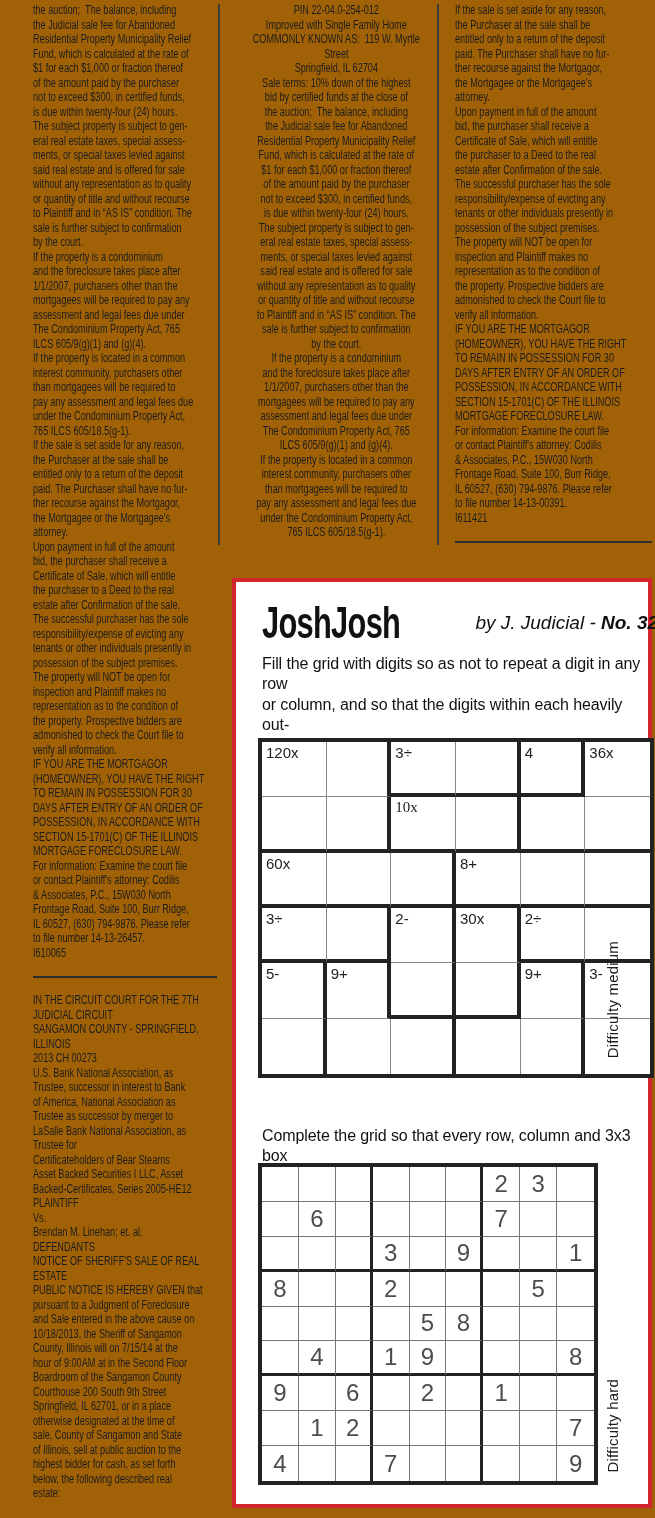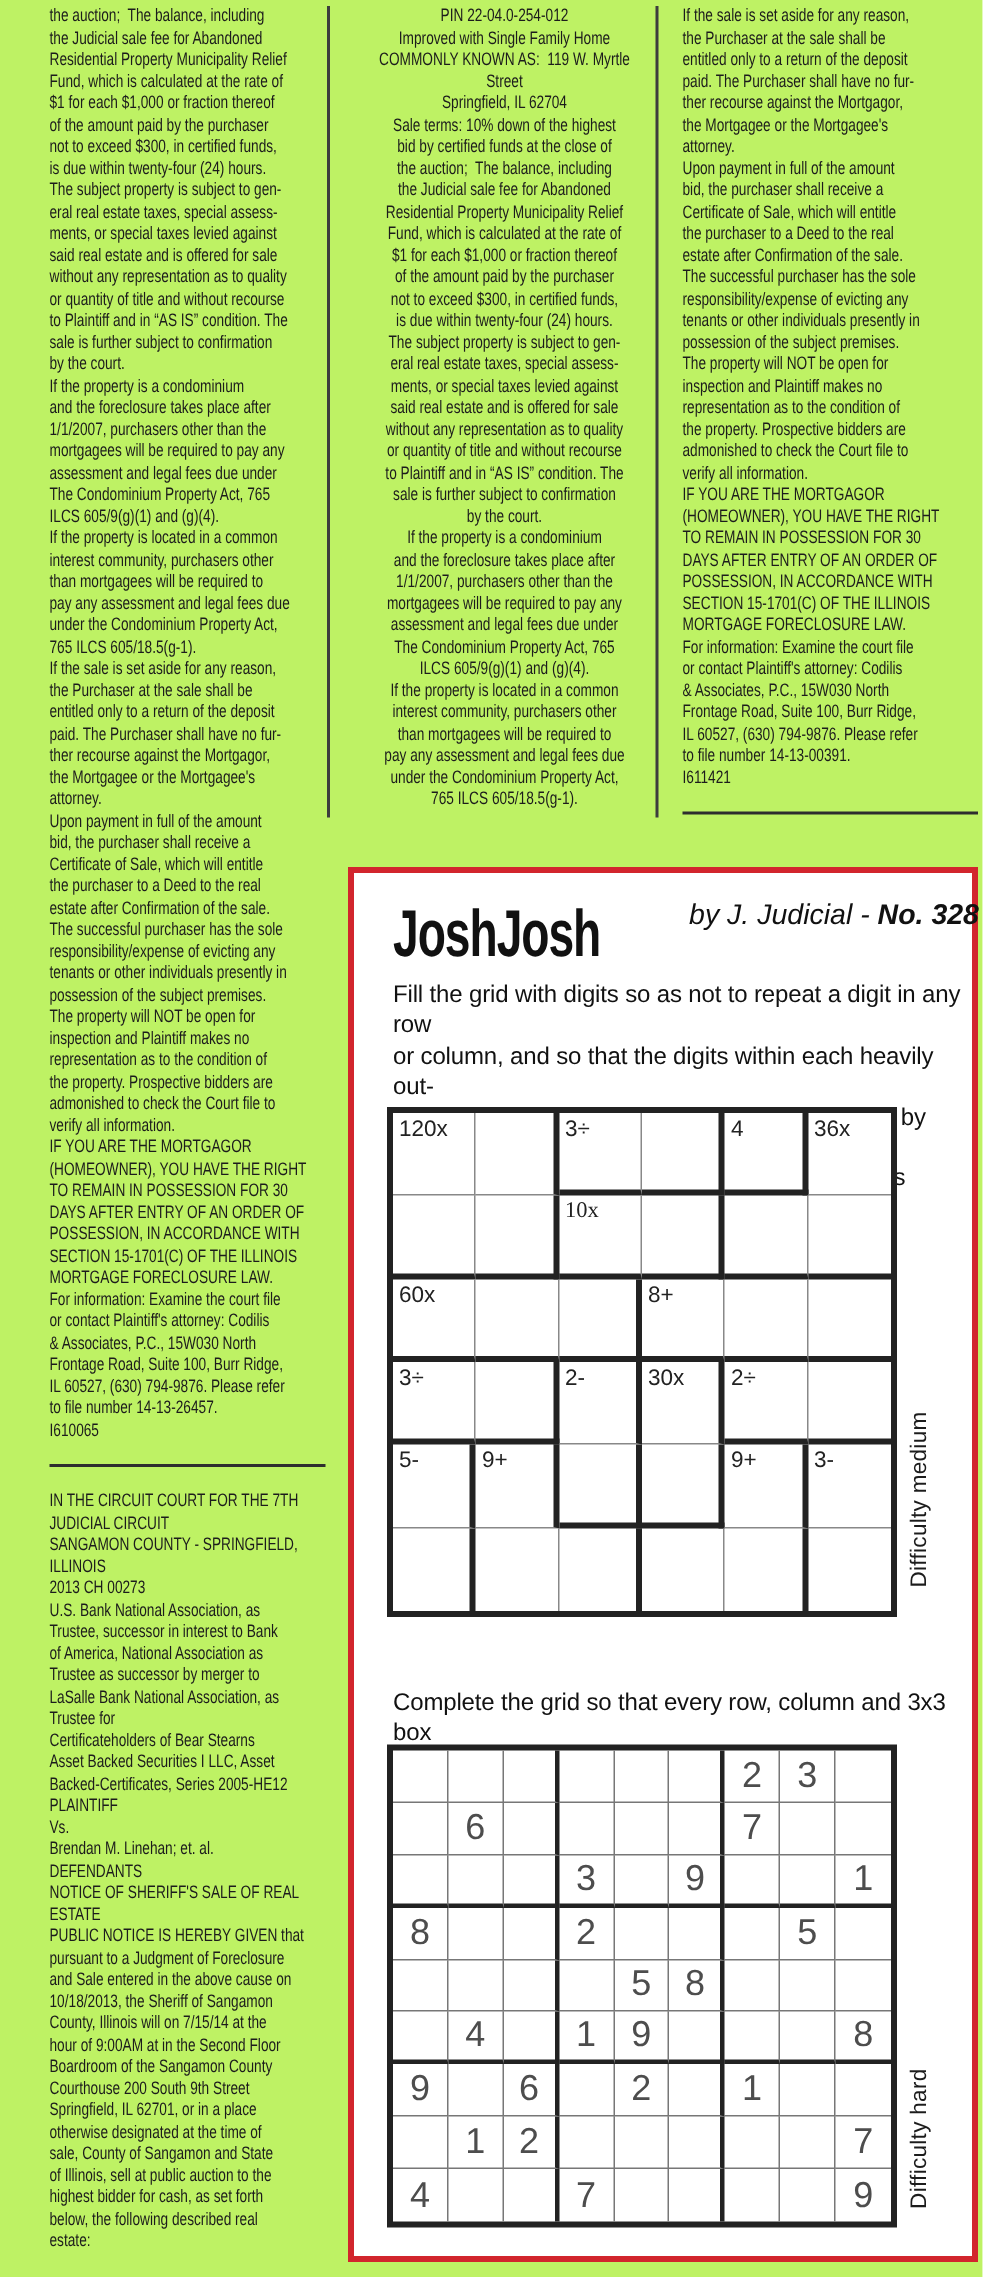--- a/index.html
+++ b/index.html
@@ -1,17 +1,17 @@
 <!DOCTYPE html>
 <html style="--red: #d2252d;"><head>
 <meta charset="utf-8">
 <style>
   html,body { margin:0; padding:0; background:#ffffff; }
   .page {
-    position:relative; width:655px; height:1518px; background:#bef264;
+    position:relative; width:655px; height:1518px; background:#a16207;
     font-family:"Liberation Sans", sans-serif; color:#1c1c1c; overflow:hidden;
   }
   
   .col { position:absolute; top:3px; }
   .col1 { left:33px;  width:184px; }
   .col2 { left:237px; width:198px;text-align:center; }
   .col3 { left:455px; width:197px; }
   .legal-text {
     font-size:12px; line-height:14.5px; white-space:pre;
     transform:scaleX(0.76); transform-origin:0 0; width:132%;
@@ -19,38 +19,38 @@
   }
   .vrule { position:absolute; top:4px; width:2px; height:541px; background:#3d3d3d; }
   .vrule1 { left:218px; }
   .vrule2 { left:437px; }
   .notice-divider { border:0; border-top:2px solid #2e2e2e; margin:16px 0 15px 0; width:100%; height:0; }
   
   .puzzle-box {
     position:absolute; left:232px; top:578px; width:420px; height:930px;
     border:4px solid var(--red,#d2252d); box-sizing:border-box; background:#fff;
   }
-  .p-header { position:absolute; left:26px; right:53px; display:flex; align-items:flex-start; justify-content:space-between; }
+  .p-header { position:absolute; left:26px; right:53px; display:flex; align-items:center; justify-content:space-between;gap:16px; }
   .josh-header { top:18px; }
   .sudoku-header { top:500px; }
   .big-title { font-weight:700; letter-spacing:-1px; display:inline-block; transform-origin:0 100%; color:#111; }
   .josh-title { font-size:44px; transform:scaleX(0.70); line-height:46px; }
   .sudoku-title { font-size:40px; transform:scaleX(0.75); line-height:44px; }
   .byline { font-style:italic; font-size:19px; white-space:pre; color:#111; }
   .byline .num { font-weight:700; }
   .plain-num { font-size:21px; font-weight:700; color:#111; }
   .p-instr {
     position:absolute; left:26px; width:386px; font-size:16px; line-height:20.4px;
     white-space:pre-line; letter-spacing:-0.1px; color:#111;
   }
   .josh-instr { top:72px; }
   .sudoku-instr { top:544px; }
   
   .kgrid {
-    position:absolute; left:22px; top:156px; width:340px; height:340px;
+    position:absolute; left:22px; top:156px; width:396px; height:340px;
     border:4px solid #222; box-sizing:border-box; display:grid;
     grid-template-columns:repeat(6,1fr); grid-template-rows:repeat(6,1fr); background:#fff;
   }
   .kcell { box-sizing:border-box; position:relative; }
   .klabel { font-size:15px; color:#222; display:inline-block; padding:2px 0 0 4px; white-space:nowrap; }
   
   .sgrid {
     position:absolute; left:22px; top:581px; width:340px; height:322px;
     border:4px solid #222; box-sizing:border-box; display:grid;
     grid-template-columns:repeat(9,1fr); grid-template-rows:repeat(9,1fr); background:#fff;

